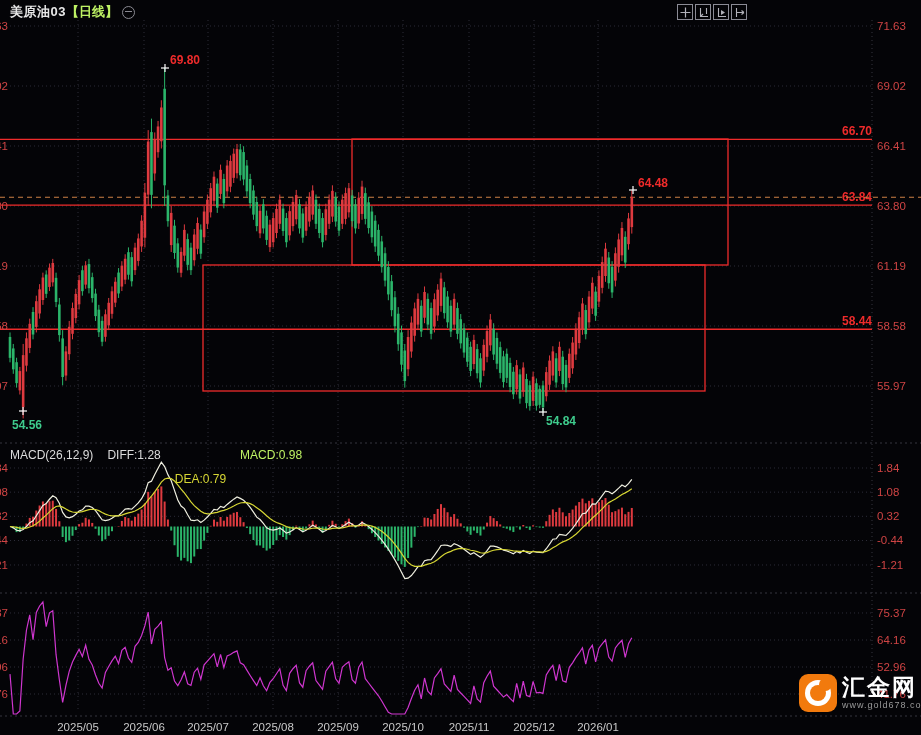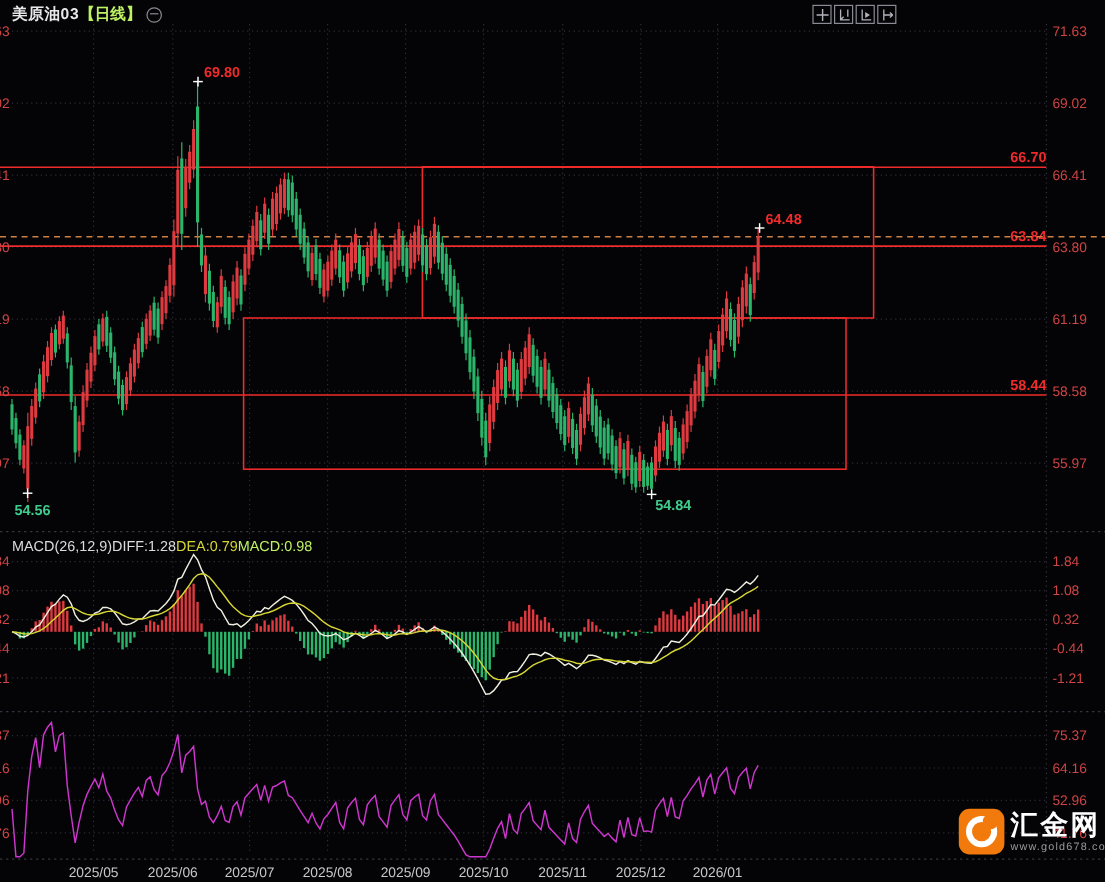--- a/index.html
+++ b/index.html
@@ -9,24 +9,24 @@
   .titlebar{position:absolute;left:0;top:0;width:795px;height:24px;z-index:3;
             display:flex;align-items:center;}
   .title-text{color:#e8e8e8;font-size:13px;font-weight:bold;margin-left:10px;letter-spacing:.5px;}
   .period-text{color:#bef264;font-size:13px;font-weight:bold;}
   .collapse{width:11px;height:11px;border:1px solid #8a8a92;border-radius:50%;
             margin-left:4px;position:relative;display:inline-block;}
   .collapse::after{content:"";position:absolute;left:2px;right:2px;top:4px;height:1px;background:#8a8a92;}
   .toolbar{position:absolute;right:48px;top:4px;display:flex;gap:2px;}
   .tool{width:14px;height:14px;border:1px solid #8b8b95;display:flex;align-items:center;justify-content:center;}
   .tool svg{position:static;}
-  .pane-header{position:absolute;z-index:3;display:flex;font-size:12px;white-space:nowrap;}
+  .pane-header{position:absolute;z-index:3;display:flex;gap:14px;font-size:12px;white-space:nowrap;}
   .macd-header{left:10px;top:448px;}
   .rsi-header{left:10px;top:596px;}
-  .hdr-white{color:#dcdcdc;} .hdr-yellow{color:#d6d634;} .hdr-magenta{color:#bef264;}
+  .hdr-white{color:#dcdcdc;} .hdr-yellow{color:#d6d634;margin-top:24px;} .hdr-magenta{color:#bef264;}
   .logo{position:absolute;left:799px;top:674px;z-index:4;display:flex;align-items:flex-start;}
   .logo-badge{width:38px;height:38px;background:#f27a0d;border-radius:9px;position:relative;flex:0 0 auto;}
   .logo-ring{position:absolute;left:6px;top:6px;width:26px;height:26px;border-radius:50%;background:#fff;}
   .logo-ring::after{content:"";position:absolute;left:5px;top:5px;width:16px;height:16px;border-radius:50%;background:#f27a0d;}
   .logo-ring::before{content:"";position:absolute;right:-1px;top:-2px;width:13px;height:13px;border-radius:50%;background:#f27a0d;z-index:2;}
   .logo-text{margin-left:5px;}
   .logo-name{color:#fff;font-size:23px;font-weight:bold;line-height:26px;letter-spacing:2px;}
   .logo-url{color:#9a9a9a;font-size:9px;letter-spacing:1px;}
 </style>
 </head>

